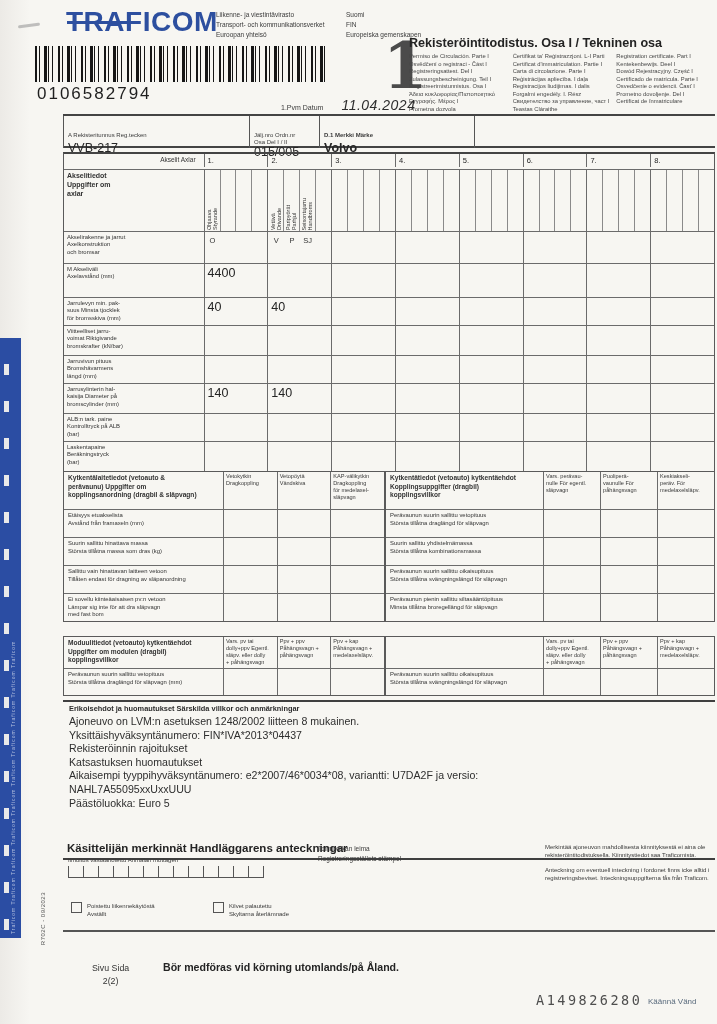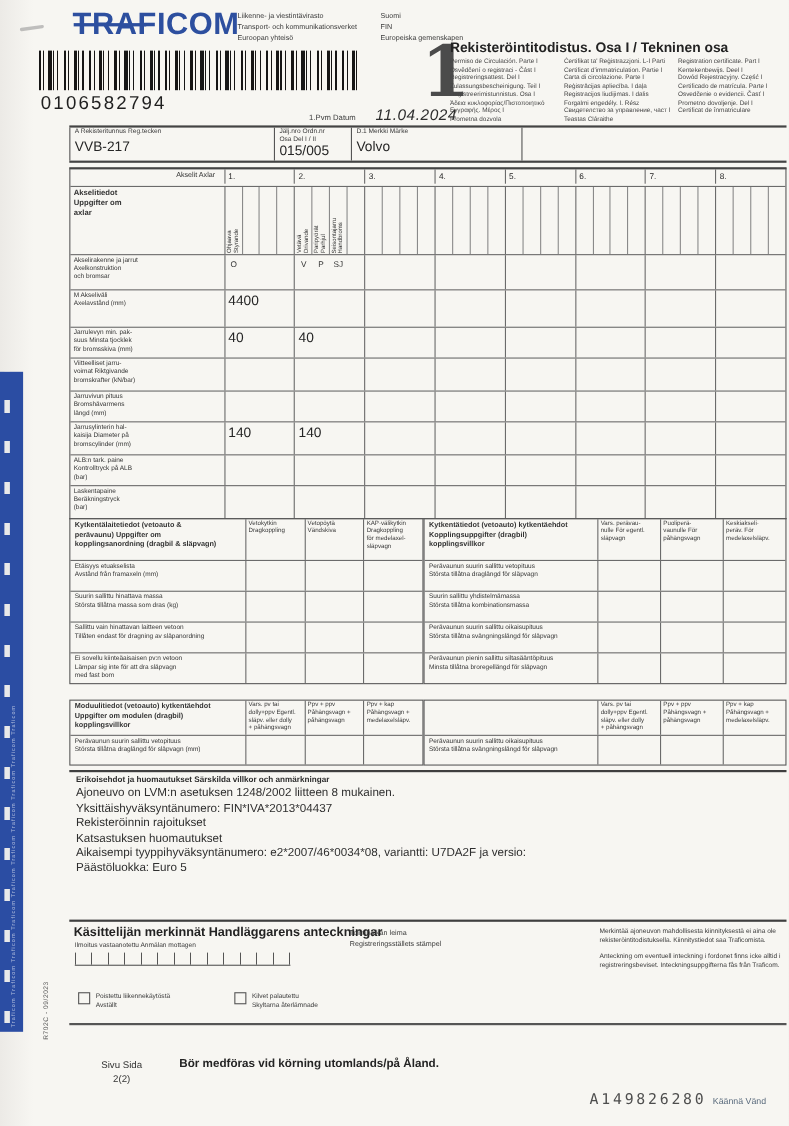--- a/index.html
+++ b/index.html
@@ -31,25 +31,25 @@
   .ml { display:flex; gap:5px; margin-top:3px; }
   .ml-col { flex:1; }
   .ml-line { font-size:5.8px; line-height:1.3; color:#474747; }
   .date-row { position:absolute; left:281px; top:96px; white-space:nowrap; }
   .date-row .lab { font-size:7px; color:#3a3a3a; }
   .date-row .val { font-size:14px; color:#2e2e2e; margin-left:18px; letter-spacing:.5px;font-style:italic; }
 
   
   .fields { position:absolute; left:63px; top:114px; width:652px; height:34px; display:flex;
             border-top:2px solid #444; border-bottom:2px solid #444; }
-  .fcell { border-right:1px solid #555; padding:1px 4px; }
+  .fcell { border-right:1px solid #555; padding:16px 4px; }
   .fcell:first-child { border-left:1px solid #555; }
   .fcell .flab { font-size:6px; color:#3a3a3a; line-height:1.2; }
   .fcell .fval { font-size:12.5px; color:#262626; margin-top:2px; }
-  .fc-a { width:187px; } .fc-o { width:70px; } .fc-j { width:240px; } .fc-d { width:155px; }
+  .fc-a { width:187px; } .fc-o { width:70px; } .fc-j { width:240px; } .fc-d { width:155px;font-weight:bold; }
 
   
   .axt { position:absolute; left:63px; top:152px; width:652px; border:1px solid #5a5a5a; border-top:2px solid #444; }
   .ax-row { display:flex; border-top:1px solid #6b6b6b; }
   .ax-row:first-child { border-top:none; }
   .ax-label { width:140px; padding:2px 3px; font-size:5.9px; line-height:1.25; color:#333; white-space:pre-line; }
   .ax-label.bold { font-weight:bold; font-size:7px; }
   .ax-label.corner { text-align:right; font-size:6.5px; padding-right:8px; }
   .ax-cell { width:64px; border-left:1px solid #6b6b6b; font-size:12.5px; color:#242424; padding:2px 3px; }
   .ax-head { height:15px; align-items:flex-start; }
@@ -76,21 +76,21 @@
   .coupling .st-head { height:37px; }
   .coupling .st-row:not(.st-head) { height:28px; }
   .mdl { left:63px; top:636px; width:322px; }
   .mdl .st-label { width:160px; } .mdl .st-cell { width:54px; }
   .mdr { left:385px; top:636px; width:330px; }
   .mdr .st-label { width:158px; } .mdr .st-cell { width:57.3px; }
   .module .st-head { height:31px; }
   .module .st-row:not(.st-head) { height:27px; }
 
   
-  .special { position:absolute; left:63px; top:700px; width:652px; height:138px;
+  .special { position:absolute; left:63px; top:700px; width:652px; height:160px;
              border-top:2px solid #3f3f3f; border-bottom:2px solid #3f3f3f; padding:2px 6px; }
   .special .sp-title { font-size:7.4px; font-weight:bold; color:#2d2d2d; margin-bottom:2px; }
   .sp-line { font-size:10.6px; line-height:13.6px; color:#2e2e2e; }
 
   
   .handler { position:absolute; left:63px; top:840px; width:652px; height:92px; border-bottom:2px solid #555; }
   .h-title { position:absolute; left:4px; top:2px; font-size:11.5px; font-weight:bold; color:#232323; }
   .h-received { position:absolute; left:5px; top:17px; font-size:6px; color:#3a3a3a; }
   .h-ruler { position:absolute; left:5px; top:26px; width:196px; height:12px; border-bottom:1px solid #555;
              background:repeating-linear-gradient(90deg,#555 0 1px,transparent 1px 15px); }
@@ -615,20 +615,21 @@
     </div>
 
   <div class="special">
     <div class="sp-title">Erikoisehdot ja huomautukset Särskilda villkor och anmärkningar</div>
     <div>
         <div class="sp-line">Ajoneuvo on LVM:n asetuksen 1248/2002 liitteen 8 mukainen.</div>
         <div class="sp-line">Yksittäishyväksyntänumero: FIN*IVA*2013*04437</div>
         <div class="sp-line">Rekisteröinnin rajoitukset</div>
         <div class="sp-line">Katsastuksen huomautukset</div>
         <div class="sp-line">Aikaisempi tyyppihyväksyntänumero: e2*2007/46*0034*08, variantti: U7DA2F ja versio:</div>
+        <div class="sp-line">NAHL7A55095xxUxxUUU</div>
         <div class="sp-line">Päästöluokka: Euro 5</div>
       </div>
   </div>
 
   <div class="handler">
     <div class="h-title">Käsittelijän merkinnät Handläggarens anteckningar</div>
     <div class="h-received">Ilmoitus vastaanotettu Anmälan mottagen</div>
     <div class="h-ruler"></div>
     <div class="h-stamp">
       <div>Toimipaikan leima</div>

